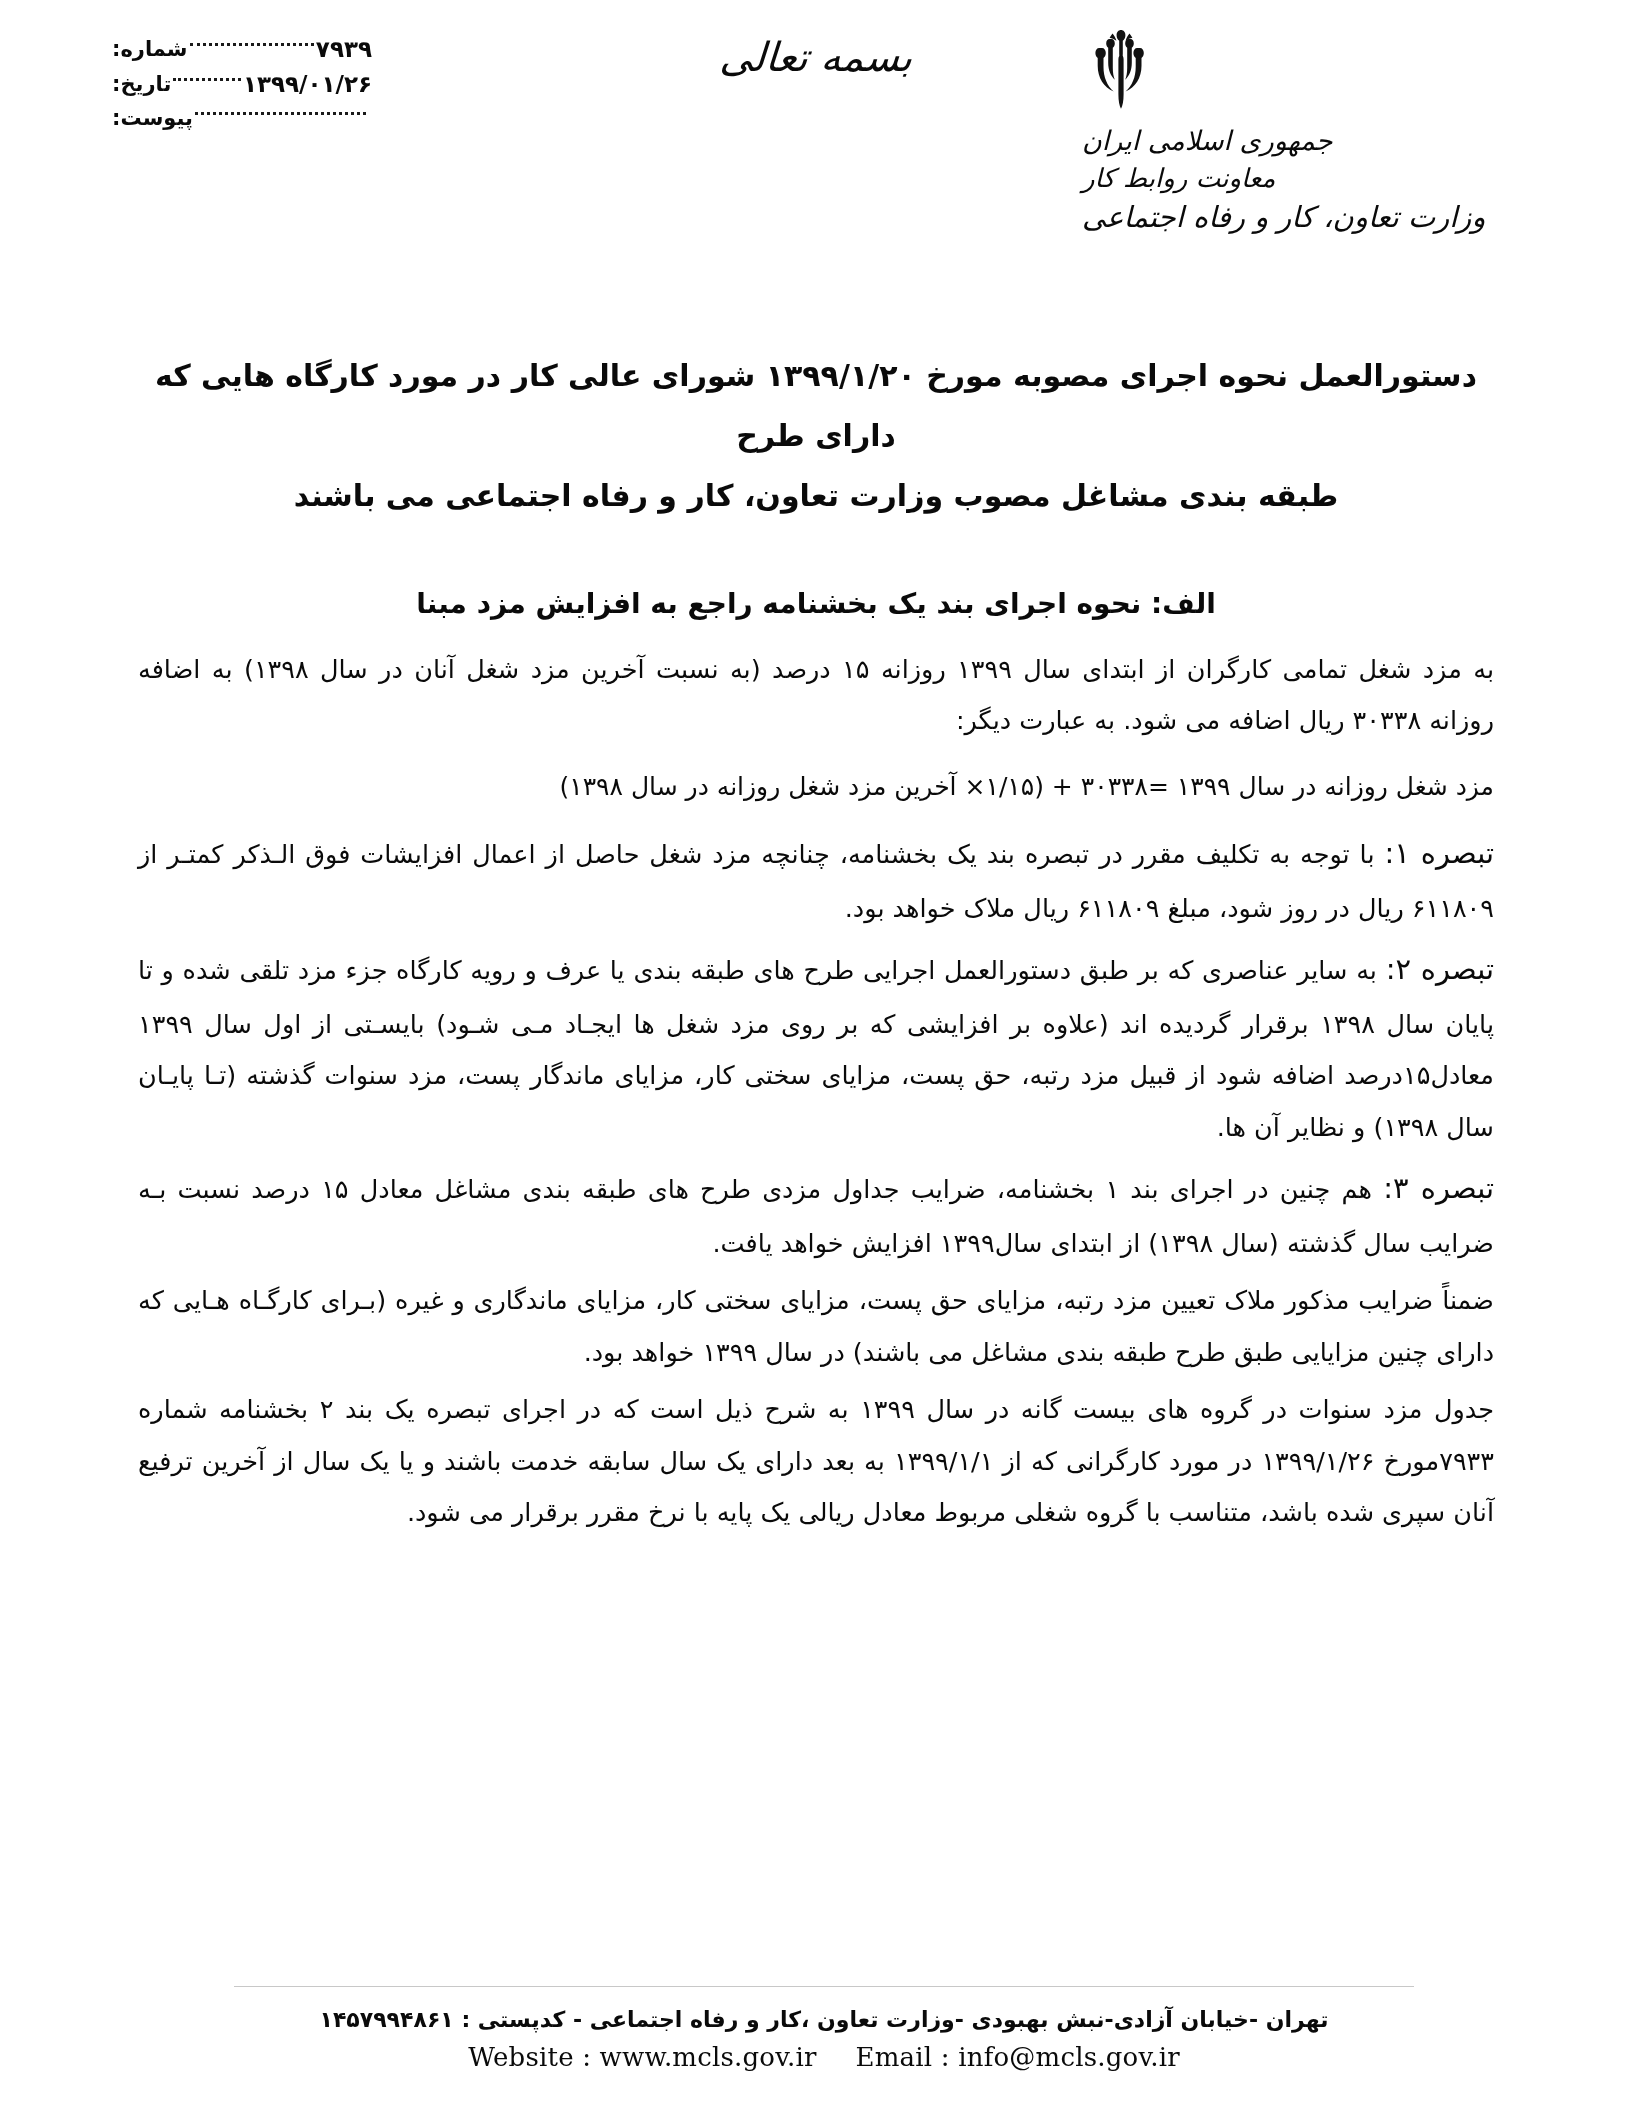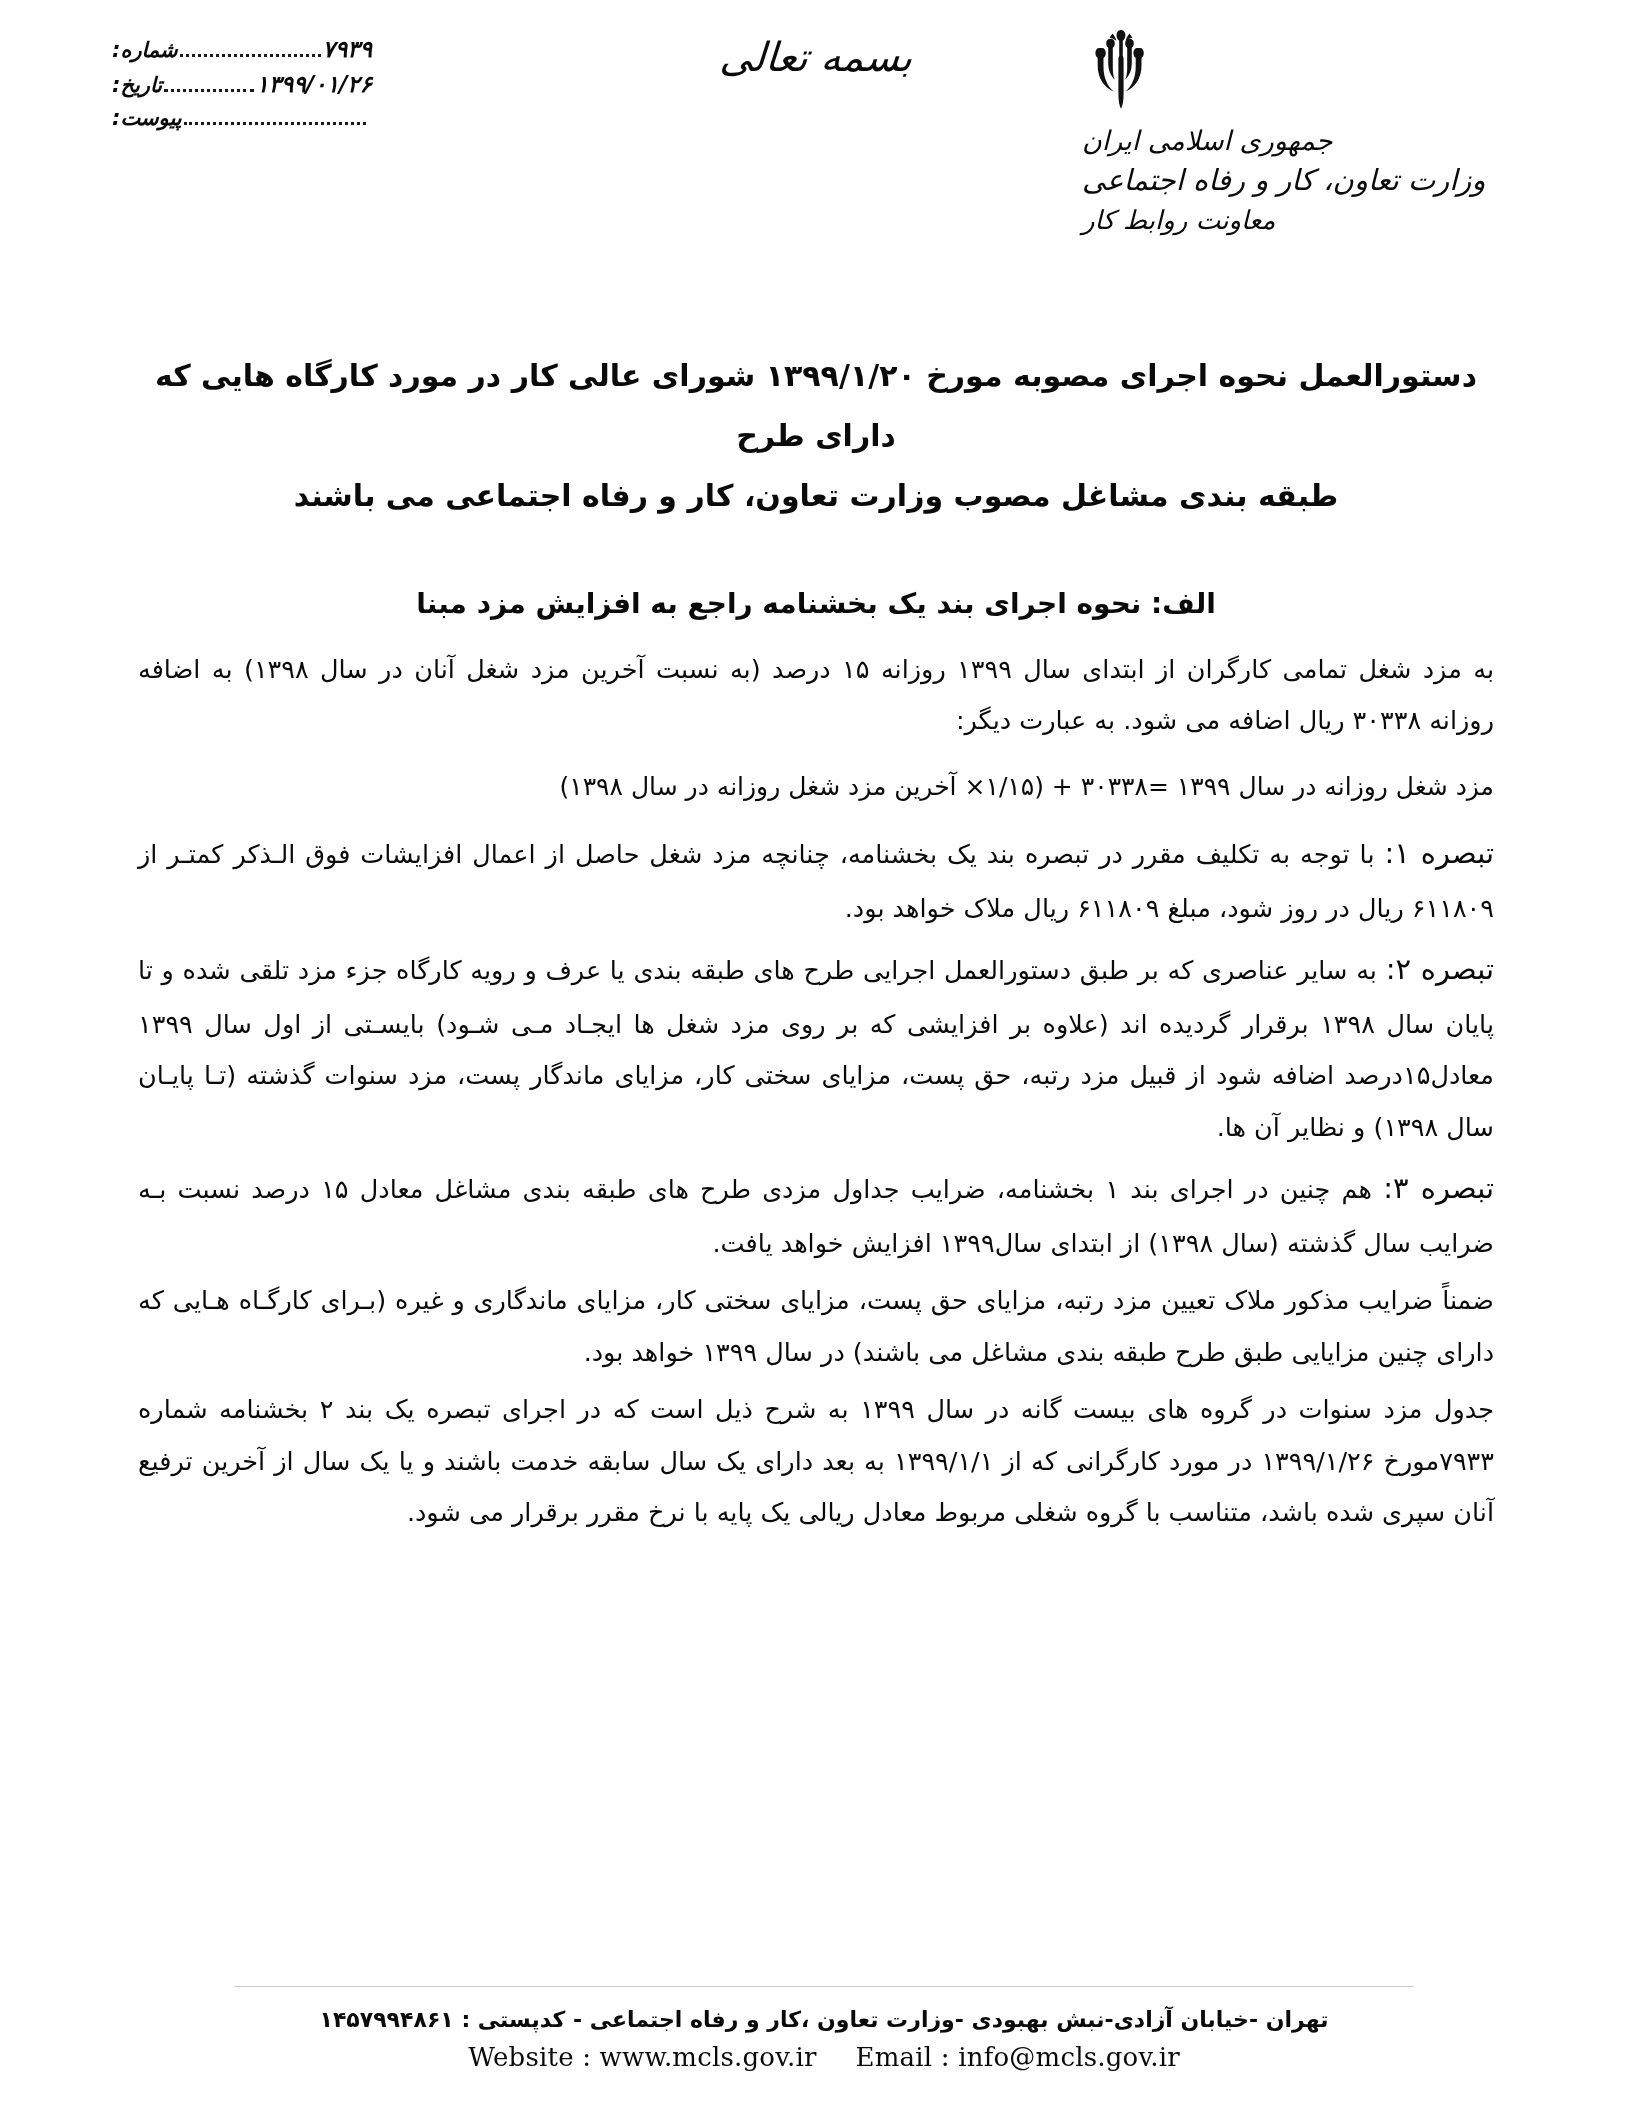--- a/index.html
+++ b/index.html
@@ -14,24 +14,24 @@
   .page { position:relative; width:1632px; height:2112px; box-sizing:border-box; }
 
   
   .header { position:relative; height:300px; }
 
   .ref-block {
     position:absolute; left:112px; top:36px;
     width:260px; text-align:left; direction:rtl;
   }
   .ref-row {
-    display:flex; flex-direction:row-reverse; align-items:flex-end;
+    display:flex; flex-direction:row-reverse; align-items:center;
     justify-content:flex-start;
     font-size:21px; font-weight:700; letter-spacing:-0.3px;
-    margin-bottom:9px; white-space:nowrap;font-style:italic;
+    margin-bottom:9px; white-space:nowrap;
   }
   .ref-label { flex:0 0 auto; }
   .ref-dots {
     flex:1 1 auto; margin:0 2px;
     border-bottom:3px dotted #1a1a1a;
     transform:translateY(-5px); min-width:28px;
   }
   .ref-val { flex:0 0 auto; font-size:23px; font-weight:700; }
   .ref-row.empty .ref-val { min-width:4px; }
 
@@ -160,22 +160,22 @@
             <path d="M21 22 c2.2 0 3.8 2 3.8 5 0 2.2-0.9 4-2.3 5 l0 9 c0 10 3.6 18.8 10.2 24.6 -9.8-4-16-13.8-16-25.8 l0-7.8 c-1.4-1-2.3-2.8-2.3-5 0-3 1.6-5 3.8-5z" transform="translate(-1,0)"></path>
             <path d="M57 22 c2.2 0 3.8 2 3.8 5 0 2.2-0.9 4-2.3 5 l0 7.8 c0 12-6.2 21.8-16 25.8 6.6-5.8 10.2-14.6 10.2-24.6 l0-9 c-1.4-1-2.3-2.8-2.3-5 0-3 1.6-5 3.8-5z" transform="translate(1,0)"></path>
             <path d="M30 13 c1.9 0 3.3 1.8 3.3 4.4 0 1.9-0.8 3.5-2 4.3 l0 20 c0 5 0.7 9 2 12 -4-3.6-6.6-9.6-6.6-17 l0-15 c-1.2-0.8-2-2.4-2-4.3 0-2.6 1.4-4.4 3.3-4.4z" transform="translate(-0.5,0)"></path>
             <path d="M48 13 c1.9 0 3.3 1.8 3.3 4.4 0 1.9-0.8 3.5-2 4.3 l0 15 c0 7.4-2.6 13.4-6.6 17 1.3-3 2-7 2-12 l0-20 c-1.2-0.8-2-2.4-2-4.3 0-2.6 1.4-4.4 3.3-4.4z" transform="translate(0.5,0)"></path>
             <path d="M30.5 7.5 c1.6 2 3.2 4.6 3.9 7.2 -2.2-1.6-4.6-2.6-6.8-3 1-1.4 2-2.8 2.9-4.2z"></path>
             <path d="M47.5 7.5 c0.9 1.4 1.9 2.8 2.9 4.2 -2.2 0.4-4.6 1.4-6.8 3 0.7-2.6 2.3-5.2 3.9-7.2z"></path>
           </g>
         </svg>
       </span>
       <div class="lh-line lh-1">جمهوری اسلامی ایران</div>
+      <div class="lh-line lh-3">معاونت روابط کار</div>
       <div class="lh-line lh-2">وزارت تعاون، کار و رفاه اجتماعی</div>
-      <div class="lh-line lh-3">معاونت روابط کار</div>
     </div>
   </div>
 
   <div class="doc-title">
     <span class="t-line">دستورالعمل نحوه اجرای مصوبه مورخ ۱۳۹۹/۱/۲۰ شورای عالی کار در مورد کارگاه هایی که دارای طرح</span>
     <span class="t-line">طبقه بندی مشاغل مصوب وزارت تعاون، کار و رفاه اجتماعی می باشند</span>
   </div>
 
   <div class="content">
 

